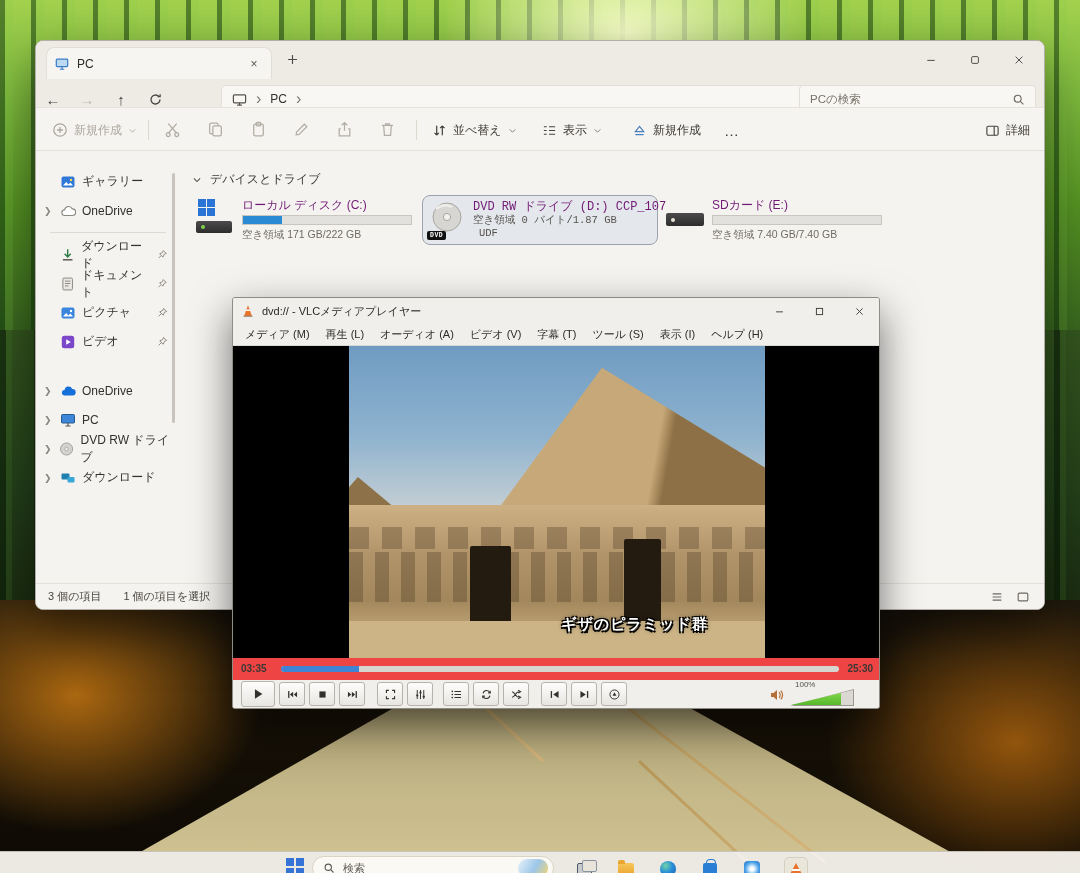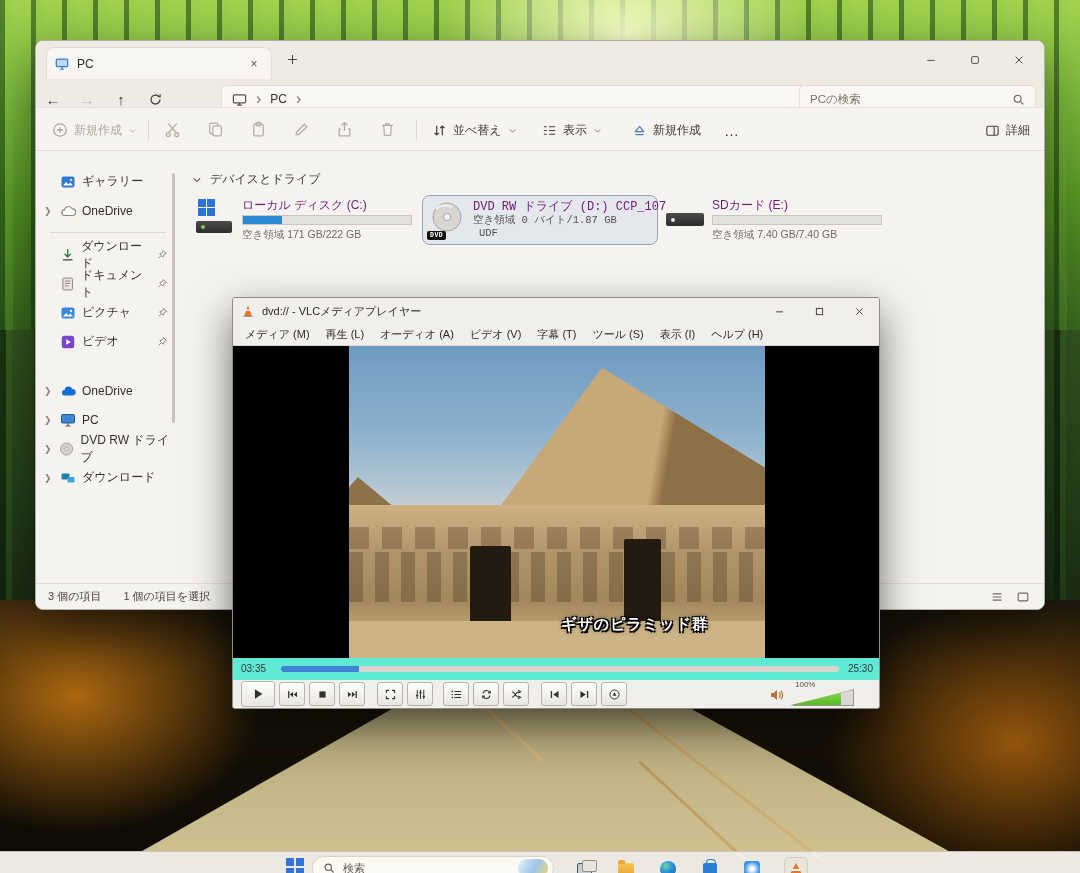--- a/index.html
+++ b/index.html
@@ -111,21 +111,21 @@
   .ruin-band1 { position:absolute; left:0; top:58%; width:100%; height:7%;
     background:repeating-linear-gradient(90deg, rgba(92,72,46,.38) 0 20px, rgba(0,0,0,0) 20px 33px); }
   .ruin-band2 { position:absolute; left:0; top:66%; width:100%; height:16%;
     background:repeating-linear-gradient(90deg, rgba(70,54,34,.32) 0 14px, rgba(0,0,0,0) 14px 26px); }
   .door1 { position:absolute; left:29%; top:64%; width:10%; height:28%; background:#241b10; border-radius:2px; }
   .door2 { position:absolute; left:66%; top:62%; width:9%; height:30%; background:#241b10; border-radius:2px; }
   .sandfg { position:absolute; left:0; top:88%; width:100%; height:12%; background:#ccb486; }
   .figure { position:absolute; left:57%; top:88%; width:2px; height:12px; background:#14100a; }
   .vsub { position:absolute; left:51%; bottom:24px; font-size:15px; font-weight:bold; color:#fff; white-space:nowrap; letter-spacing:1px;
     text-shadow:-1.5px -1.5px 0 #000, 1.5px -1.5px 0 #000, -1.5px 1.5px 0 #000, 1.5px 1.5px 0 #000, 0 0 5px #000; }
-  .vlc-seek { position:absolute; left:0; top:360px; width:100%; height:22px; background:#5eead4; }
+  .vlc-seek { position:absolute; left:0; top:360px; width:100%; height:22px; background:#ef4444;font-weight:bold; }
   .t-elapsed { position:absolute; left:8px; top:5px; font-size:10px; color:#3a3835; }
   .t-total { position:absolute; right:6px; top:5px; font-size:10px; color:#3a3835; }
   .seek-track { position:absolute; left:48px; right:40px; top:8px; height:6px; background:#d8d5d0; border-radius:3px; overflow:hidden; }
   .seek-fill { height:100%; background:#3f84d4; }
   .vlc-controls { position:absolute; left:0; top:382px; width:100%; height:30px; background:#f1efeb; }
   .vbtn { position:absolute; top:2px; width:26px; height:24px; border:1px solid #b6b2ac; border-radius:3px;
     background:linear-gradient(180deg,#fdfdfc,#e8e6e2); display:flex; align-items:center; justify-content:center; color:#3a3835; }
   .vbtn.play { width:34px; height:26px; top:1px; }
   .vol-speaker { position:absolute; top:7px; color:#b4713a; }
   .vol-label { position:absolute; top:0px; font-size:8px; color:#55524d; }

